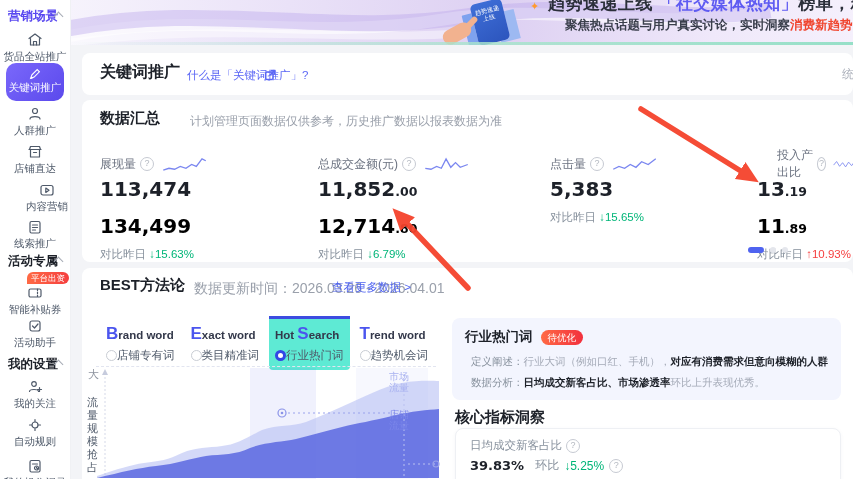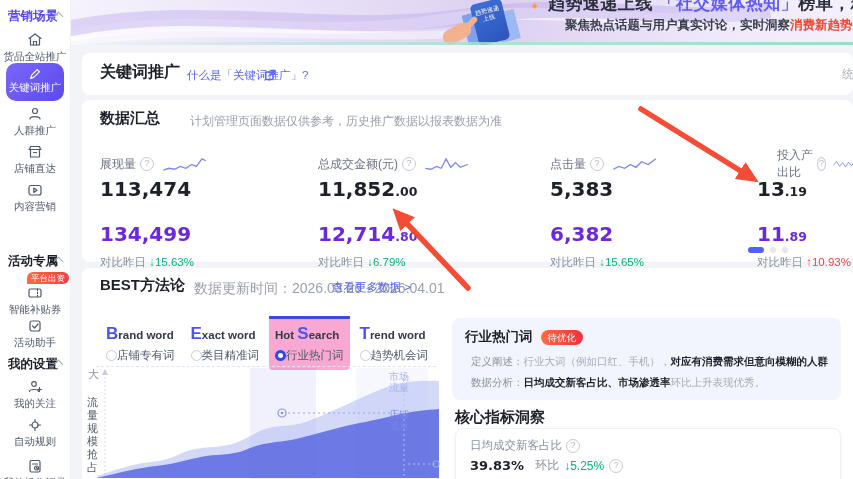--- a/index.html
+++ b/index.html
@@ -50,33 +50,33 @@
   .sum-note{position:absolute;left:190px;top:113px;font-size:12px;color:#9aa0ab;}
   .metric{position:absolute;top:155px;}
   .m1{left:100px;} .m2{left:318px;} .m3{left:550px;} .m4{left:757px;}
   .m4 .m-head{margin-left:20px;}
   .m-head{display:flex;align-items:center;gap:4px;font-size:12px;color:#6b7280;height:18px;}
   .qmark{display:inline-block;width:12px;height:12px;border:1px solid #c6cad2;border-radius:50%;color:#b3b8c0;font-size:9px;line-height:11px;text-align:center;cursor:pointer;}
   .spark{width:48px;height:17px;margin-left:3px;}
   .spark polyline{fill:none;stroke:#7b87f0;stroke-width:1.4;}
   .m-val{font-size:20px;font-weight:bold;color:#1d2129;margin-top:5px;line-height:22px;}
   .m-val .dec,.m-prev .dec{font-size:12.5px;}
-  .m-prev{font-size:20px;font-weight:bold;color:#6d28d9;margin-top:20px;line-height:22px;}
+  .m-prev{font-size:20px;font-weight:bold;color:#000000;margin-top:12px;line-height:22px;}
   .m-cmp{margin-top:7px;font-size:11.5px;color:#86909c;}
   .delta-down{color:#00b578;} .delta-up{color:#f53f3f;}
   .pager{position:absolute;left:748px;top:247px;display:flex;align-items:center;gap:6px;}
   .pdot{width:6px;height:6px;border-radius:50%;background:#e4e6ec;cursor:pointer;}
   .pdot.active{width:16px;height:6px;border-radius:3px;background:#4f63f0;}
   
   .best-title{position:absolute;left:100px;top:276px;font-size:15px;font-weight:bold;}
   .best-update{position:absolute;left:194px;top:280px;font-size:14px;color:#9aa0ab;}
   .best-more{position:absolute;left:332px;top:280px;font-size:11.5px;color:#4f63f0;cursor:pointer;}
   .tabs{position:absolute;left:100px;top:316px;display:flex;gap:4px;}
   .tab{padding:5px 6px 7px;border-top:3px solid transparent;border-radius:0 0 4px 4px;cursor:pointer;}
-  .tab.active{background:#f9a8d4;border-top-color:#3c4ce0;}
+  .tab.active{background:#5eead4;border-top-color:#3c4ce0;}
   .tab-en{font-size:11.5px;font-weight:bold;color:#33384a;white-space:nowrap;}
   .tab-en .init{font-size:17px;color:#4b55ee;}
   .tab-cn{display:flex;align-items:center;margin-top:4px;font-size:11.5px;color:#4e5969;white-space:nowrap;}
   .radio{box-sizing:border-box;width:11px;height:11px;border:1px solid #c9cdd4;border-radius:50%;background:#fff;cursor:pointer;}
   .radio.sel{border:3.2px solid #3347e5;}
   .chart-sep{position:absolute;left:96px;top:366px;width:340px;border-top:1px dashed #e2e5f0;}
   .chart-wrap{position:absolute;left:96px;top:368px;width:344px;height:111px;}
   .y-big{position:absolute;left:88px;top:367px;font-size:11px;color:#8d939e;}
   .y-label{position:absolute;left:87px;top:396px;width:13px;font-size:11px;line-height:13px;color:#4e5969;word-break:break-all;}
   .lbl-market{position:absolute;left:389px;top:371px;width:22px;font-size:10px;line-height:11px;color:#a9b2f0;word-break:break-all;}
@@ -136,28 +136,37 @@
     <div class="sb-item" style="top:144px;">
       <span class="ic"><svg viewBox="0 0 16 16">
             <path d="M2.5 5.5 L3.5 2.5 H12.5 L13.5 5.5"></path>
             <path d="M2 5.5 H14"></path>
             <path d="M3.5 5.5 V13 H12.5 V5.5"></path>
             <path d="M6.5 8.5 H9.5"></path>
           </svg></span>
       <span class="sb-label">店铺直达</span>
     </div>
 
-    <div class="sb-item" style="top:182px;">
+    <div class="sb-item" style="top:182px;margin-left:12px;">
       <span class="ic"><svg viewBox="0 0 16 16">
             <rect x="2" y="3.5" width="12" height="9.5" rx="2"></rect>
             <path d="M6.8 6 L10 8.2 L6.8 10.4 Z"></path>
           </svg></span>
       <span class="sb-label">内容营销</span>
     </div>
 
+    <div class="sb-item" style="top:219px;">
+      <span class="ic"><svg viewBox="0 0 16 16">
+            <rect x="3" y="2.5" width="10" height="11.5" rx="1.5"></rect>
+            <path d="M5.5 6 H10.5"></path>
+            <path d="M5.5 8.5 H10.5"></path>
+            <path d="M5.5 11 H8.5"></path>
+          </svg></span>
+      <span class="sb-label">线索推广</span>
+    </div>
 
     <div class="sb-section" style="top:253px;">活动专属</div>
     <span class="chev" style="right:8px;top:258px;"></span>
 
     <div class="sb-item" style="top:272px;">
       <span class="sb-badge">平台出资</span>
       <span class="ic" style="margin-top:13px;"><svg viewBox="0 0 16 16">
             <rect x="2" y="4" width="12" height="8" rx="1.5"></rect>
             <path d="M10.5 4 V12" stroke-dasharray="1.5,1.5"></path>
           </svg></span>
@@ -263,21 +272,20 @@
 
   <div class="metric m3">
     <div class="m-head">
         <span>点击量</span>
         <span class="qmark">?</span>
       <svg class="spark" viewBox="0 0 48 18">
           <polyline points="1,14 7,11 13,13 19,9 25,12 31,6 38,9 46,3"></polyline>
         </svg>
       </div>
     <div class="m-val num"><span>5,383</span><span class="dec"></span></div>
-    <div class="m-prev num"><span>6,382</span><span class="dec"></span></div>
     <div class="m-cmp"><span>对比昨日</span> <span class="delta-down"><span>↓</span><span>15.65%</span></span></div>
   </div>
 
   <div class="metric m4">
     <div class="m-head">
         <span>投入产出比</span>
         <span class="qmark">?</span>
       <svg class="spark" viewBox="0 0 48 18">
           <polyline points="1,10 6,4 11,12 16,6 21,13 26,5 31,11 36,4 41,10 46,6"></polyline>
         </svg>

